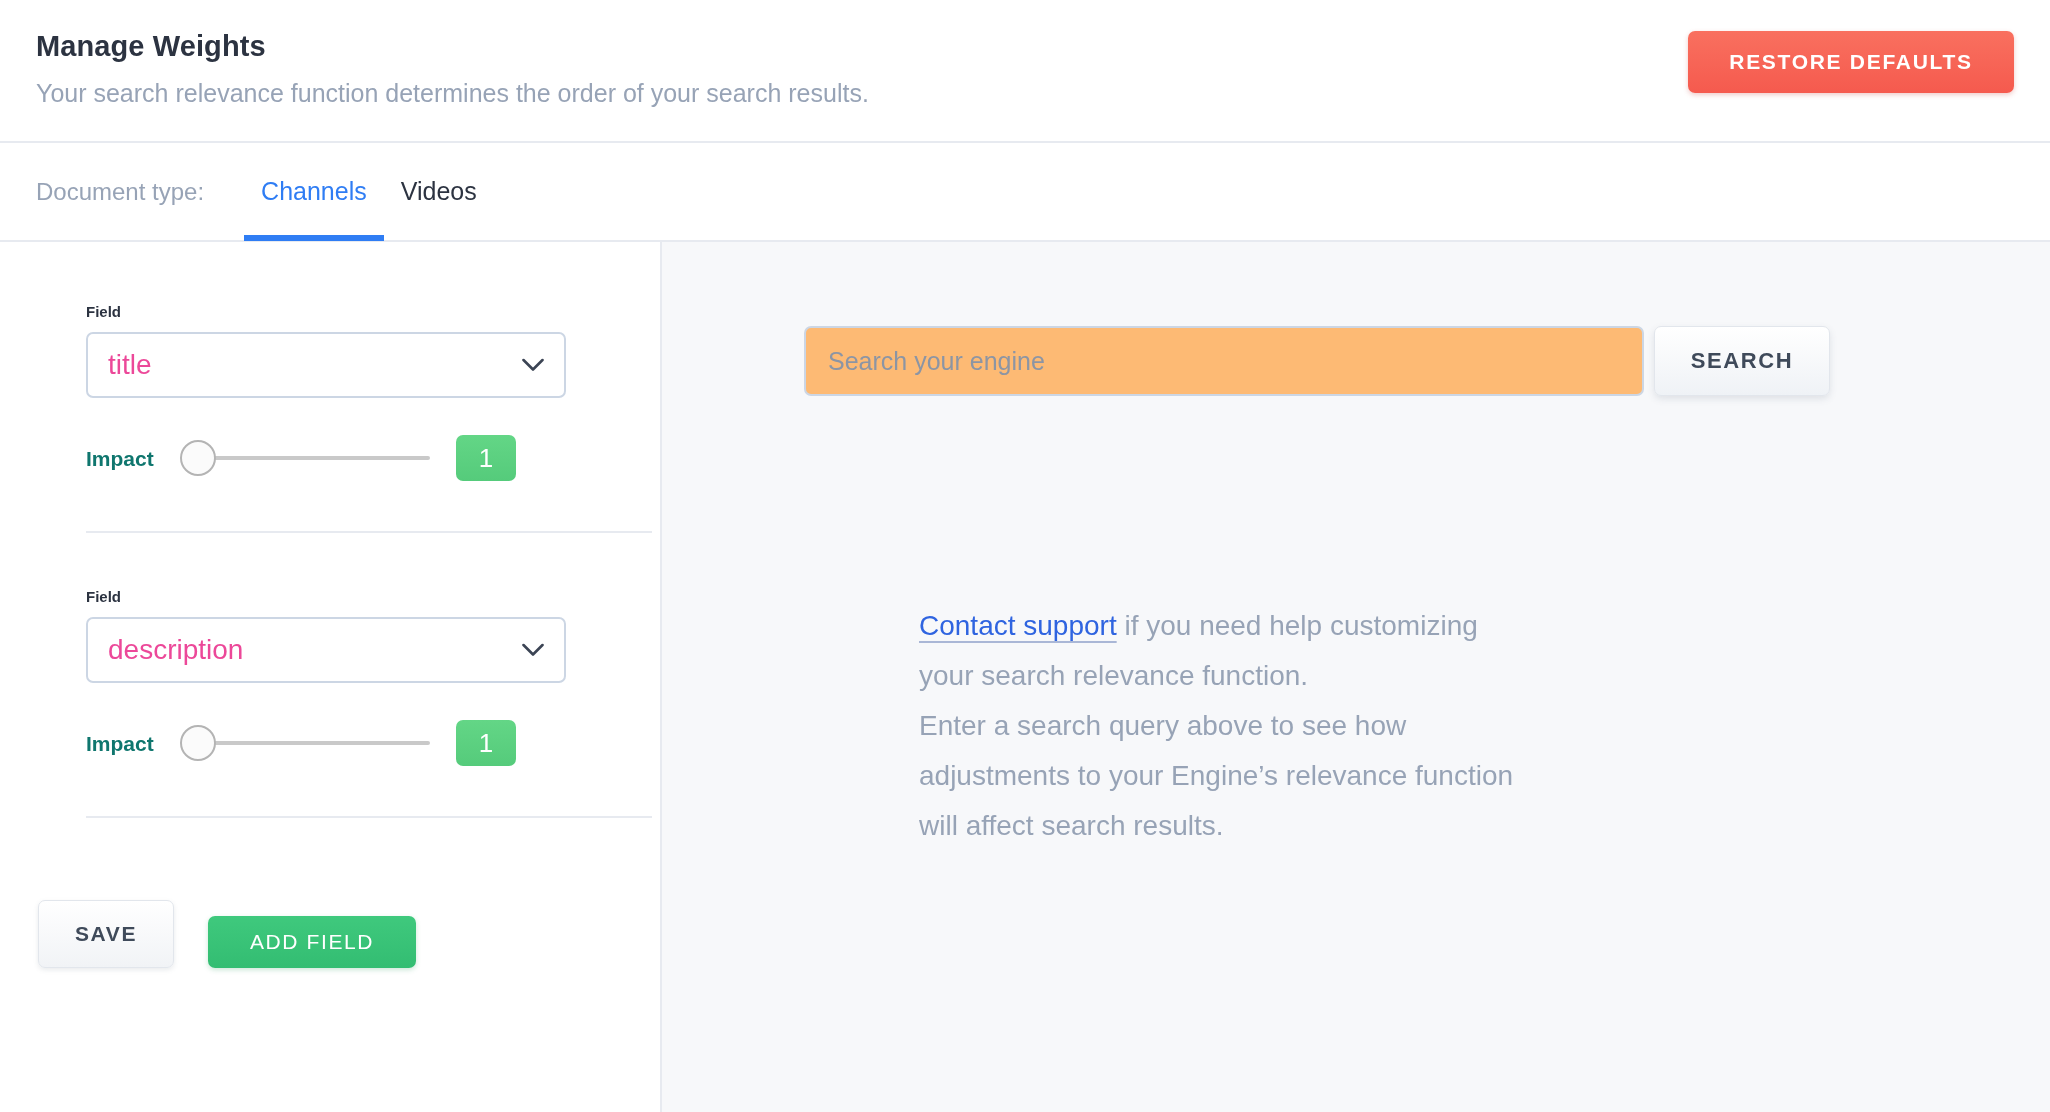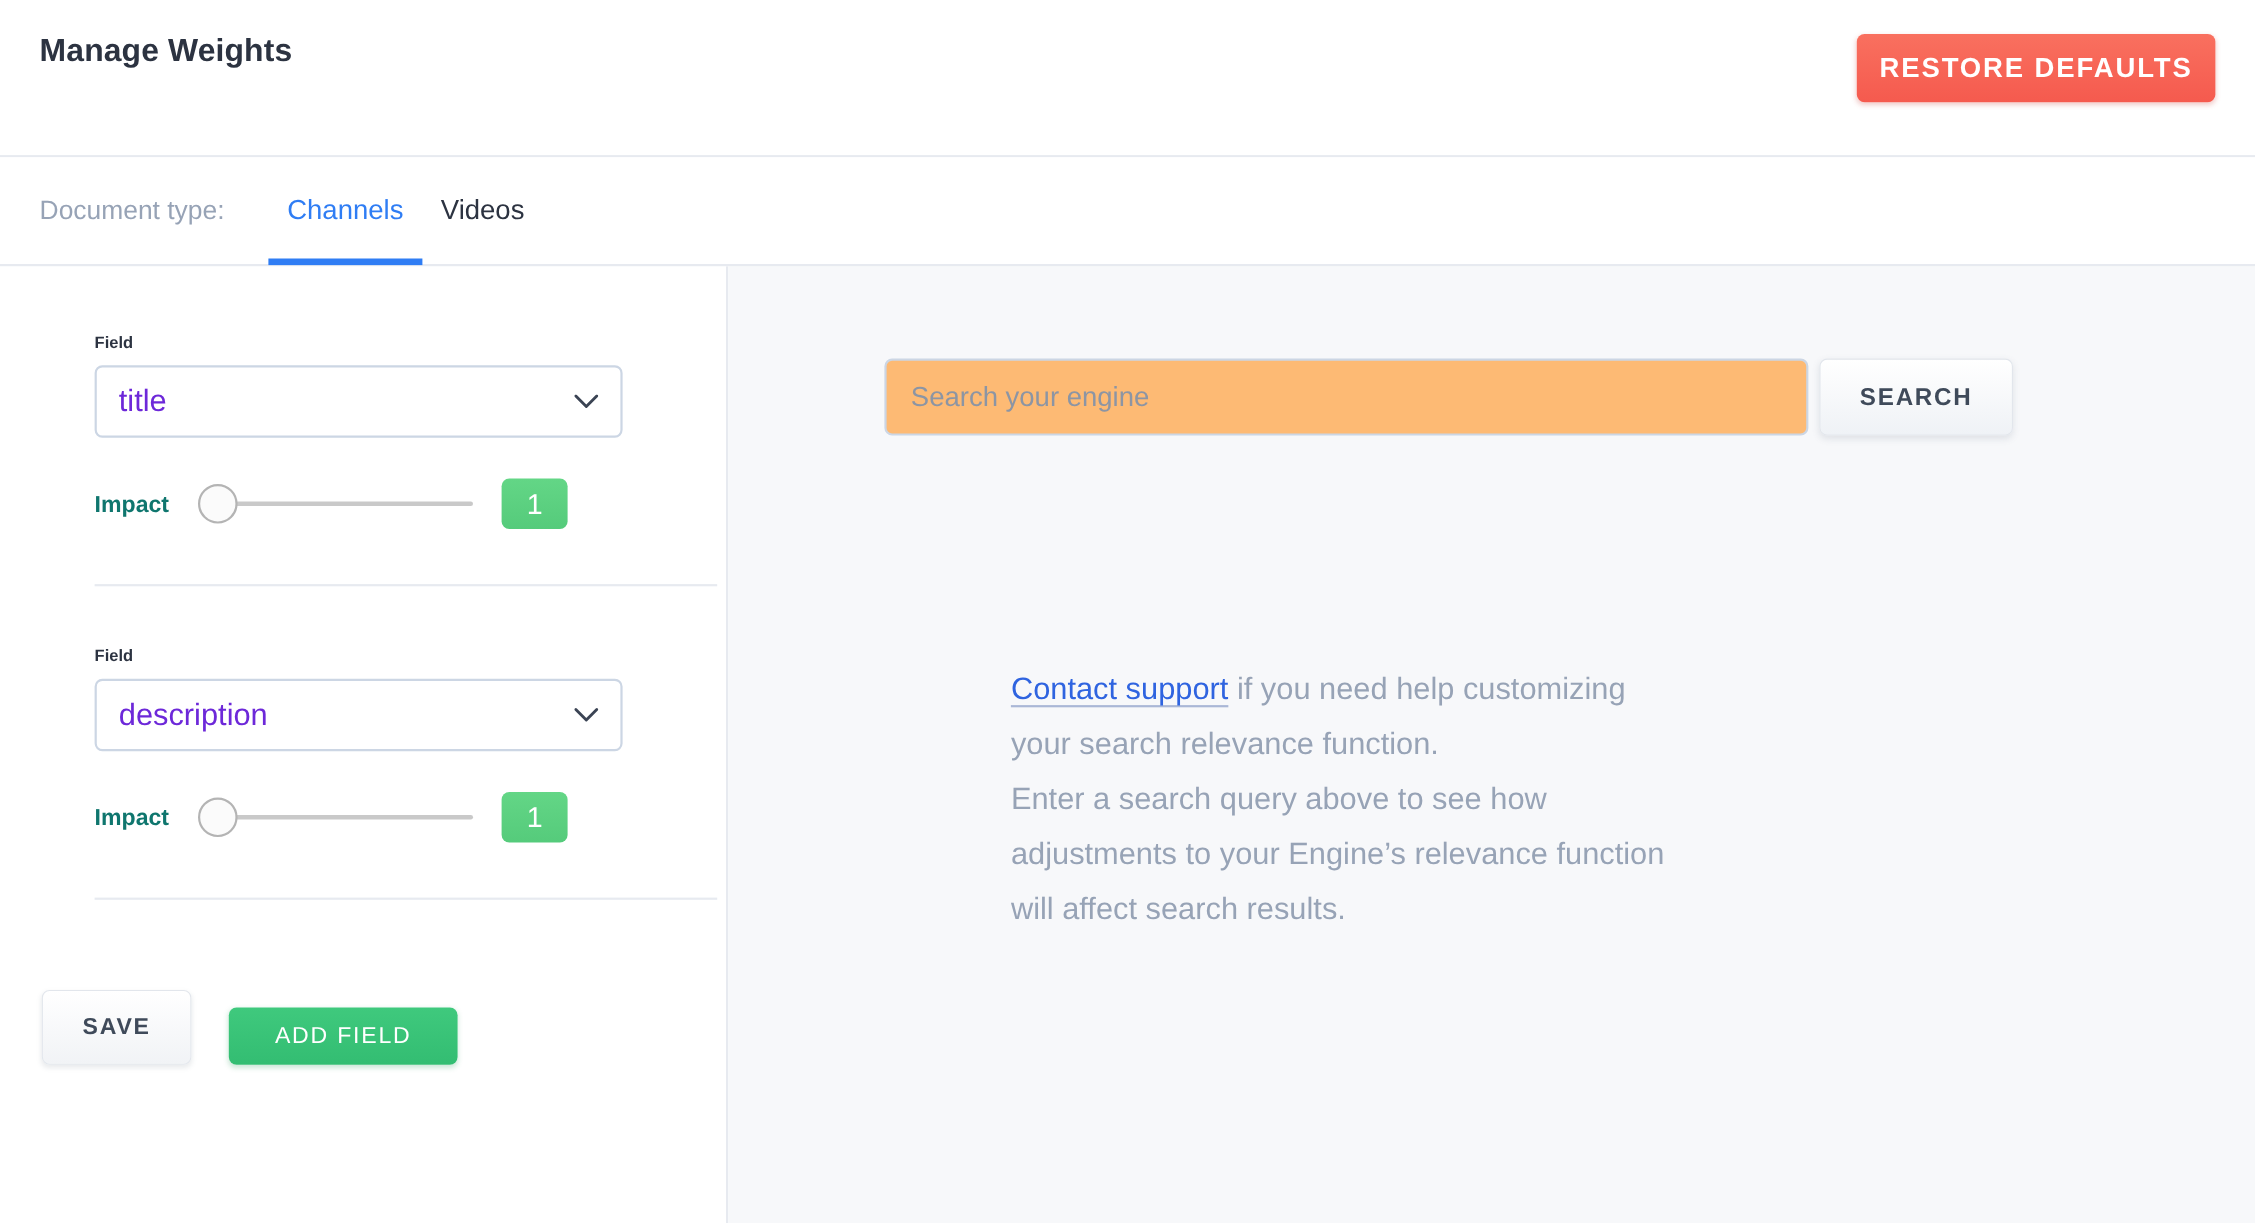--- a/index.html
+++ b/index.html
@@ -48,21 +48,21 @@
     line-height: 1.2;
   }
   .restore-btn {
     margin-top: 5px;
     width: 326px;
     height: 62px;
     border: none;
     border-radius: 7px;
     background: linear-gradient(180deg, #f9705f 0%, #f55a4e 100%);
     color: #ffffff;
-    font-size: 25px;
+    font-size: 21px;
     font-weight: bold;
     letter-spacing: 1.7px;
     cursor: pointer;
     box-shadow: 0 2px 5px rgba(200,70,60,0.28);
     font-family: "Liberation Sans", sans-serif;
   }
 
   
   .tabbar {
     height: 99px;
@@ -131,21 +131,21 @@
   .select-box {
     width: 480px;
     height: 66px;
     border: 2px solid #ccd6e4;
     border-radius: 7px;
     background: #ffffff;
     display: flex;
     align-items: center;
     padding: 0 20px;
     font-size: 28px;
-    color: #6d28d9;
+    color: #ec4899;
     cursor: pointer;
   }
   .chevron {
     position: absolute;
     right: 22px;
     top: 50%;
     transform: translateY(-50%);
     width: 22px;
     height: 13px;
     pointer-events: none;
@@ -311,20 +311,21 @@
   }
 </style>
 </head>
 <body>
 
 <div class="app">
 
   <div class="page-header">
     <div class="header-texts">
       <div class="page-title">Manage Weights</div>
+      <div class="page-subtitle">Your search relevance function determines the order of your search results.</div>
     </div>
     <button class="restore-btn">RESTORE DEFAULTS</button>
   </div>
 
   <div class="tabbar">
     <span class="tabbar-label">Document type:</span>
     <a class="tab active">Channels</a>
     <a class="tab">Videos</a>
   </div>
 

